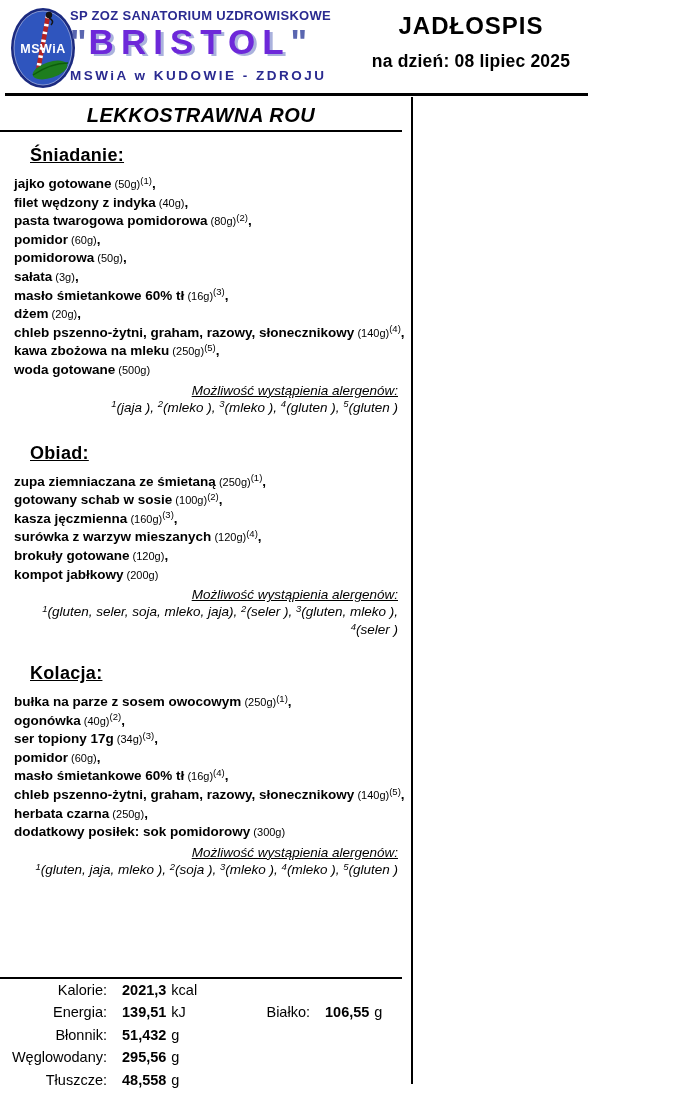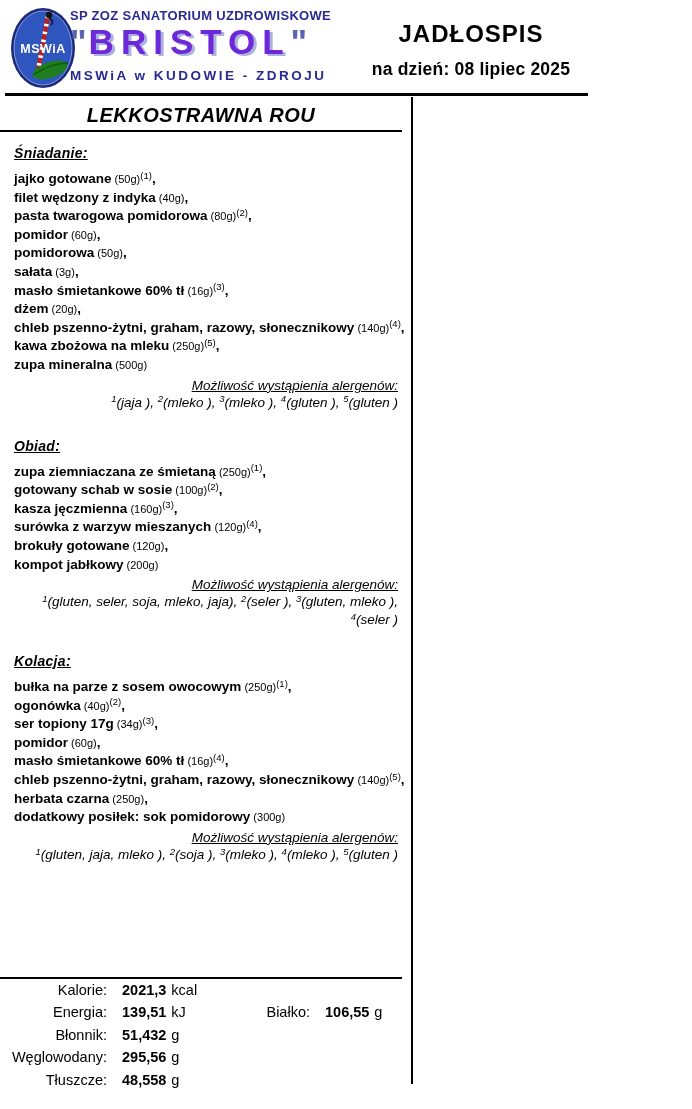--- a/index.html
+++ b/index.html
@@ -9,36 +9,36 @@
   
   .hdr{position:absolute;top:0;left:0;width:692px;height:93px;}
   .logo{position:absolute;top:6px;left:10px;}
   .org-block{position:absolute;top:8px;left:70px;width:285px;text-align:left;}
   .org1{font-size:13px;font-weight:bold;color:#2a2a90;letter-spacing:.3px;white-space:nowrap;}
   .orgname{margin-top:1px;white-space:nowrap;line-height:36px;}
   .orgname .nm{font-size:35px;font-weight:bold;color:#6d28d9;letter-spacing:7px;
                text-shadow:3px 2px 0 #aab2dd;font-style:normal;}
   .orgname .q{font-size:35px;font-weight:bold;color:#5a66b0;letter-spacing:2px;}
   .org2{margin-top:1px;font-size:13.5px;font-weight:bold;color:#2a2a90;letter-spacing:2.5px;white-space:nowrap;}
-  .right-block{position:absolute;top:20px;left:355px;width:232px;text-align:center;}
+  .right-block{position:absolute;top:12px;left:355px;width:232px;text-align:center;}
   .doc-title{font-size:24px;font-weight:bold;letter-spacing:1px;}
   .doc-date{margin-top:11px;font-size:17.5px;font-weight:bold;letter-spacing:.2px;white-space:nowrap;}
 
   
   .top-rule{position:absolute;top:93px;left:5px;width:583px;height:3px;background:#000;}
   .v-rule{position:absolute;top:97px;left:411px;width:2px;height:987px;background:#000;}
   .bottom-rule{position:absolute;top:977px;left:0;width:402px;height:2px;background:#000;}
 
   
   .col{position:absolute;top:96px;left:0;width:402px;}
   .diet-title{padding:8px 12px 3px;text-align:center;font-size:20px;font-weight:bold;
               font-style:italic;letter-spacing:.5px;border-bottom:2px solid #000;}
   .meals{padding:0 4px 0 14px;}
   .meal-0{margin-top:13px;} .meal-1{margin-top:26px;} .meal-2{margin-top:24px;}
-  .meal-name{margin:0 0 9px 0;font-size:14px;font-weight:bold;font-style:italic;
+  .meal-name{margin:0 0 9px 16px;font-size:18px;font-weight:bold;
              text-decoration:underline;letter-spacing:.3px;}
   .item{font-size:13.5px;font-weight:bold;line-height:18.6px;white-space:nowrap;}
   .por{font-weight:normal;font-size:11px;}
   .item sup,.alg-list sup{font-weight:normal;font-size:9.5px;vertical-align:baseline;
              position:relative;top:-0.45em;line-height:0;}
   .alg-head{margin-top:2px;text-align:right;font-size:13.5px;font-style:italic;
             text-decoration:underline;line-height:17px;}
   .alg-list{text-align:right;font-size:13.5px;font-style:italic;line-height:18px;}
 
   
@@ -91,21 +91,21 @@
             <div class="item"><span class="inm">jajko gotowane</span><span class="por"> (50g)</span><sup>(1)</sup><span class="inm">,</span></div>
             <div class="item"><span class="inm">filet wędzony z indyka</span><span class="por"> (40g)</span><span class="inm">,</span></div>
             <div class="item"><span class="inm">pasta twarogowa pomidorowa</span><span class="por"> (80g)</span><sup>(2)</sup><span class="inm">,</span></div>
             <div class="item"><span class="inm">pomidor</span><span class="por"> (60g)</span><span class="inm">,</span></div>
             <div class="item"><span class="inm">pomidorowa</span><span class="por"> (50g)</span><span class="inm">,</span></div>
             <div class="item"><span class="inm">sałata</span><span class="por"> (3g)</span><span class="inm">,</span></div>
             <div class="item"><span class="inm">masło śmietankowe 60% tł</span><span class="por"> (16g)</span><sup>(3)</sup><span class="inm">,</span></div>
             <div class="item"><span class="inm">dżem</span><span class="por"> (20g)</span><span class="inm">,</span></div>
             <div class="item"><span class="inm">chleb pszenno-żytni, graham, razowy, słonecznikowy</span><span class="por"> (140g)</span><sup>(4)</sup><span class="inm">,</span></div>
             <div class="item"><span class="inm">kawa zbożowa na mleku</span><span class="por"> (250g)</span><sup>(5)</sup><span class="inm">,</span></div>
-            <div class="item"><span class="inm">zupa mineralna</span><span class="por"> (500g)</span></div>
+            <div class="item"><span class="inm">woda gotowane</span><span class="por"> (500g)</span></div>
           </div>
           <div class="alg-head">Możliwość wystąpienia alergenów:</div>
           <div class="alg-list"><sup>1</sup>(jaja ), <sup>2</sup>(mleko ), <sup>3</sup>(mleko ), <sup>4</sup>(gluten ), <sup>5</sup>(gluten )</div>
         </section>
         <section class="meal meal-1">
           <h2 class="meal-name">Obiad:</h2>
           <div class="items">
             <div class="item"><span class="inm">zupa ziemniaczana ze śmietaną</span><span class="por"> (250g)</span><sup>(1)</sup><span class="inm">,</span></div>
             <div class="item"><span class="inm">gotowany schab w sosie</span><span class="por"> (100g)</span><sup>(2)</sup><span class="inm">,</span></div>
             <div class="item"><span class="inm">kasza jęczmienna</span><span class="por"> (160g)</span><sup>(3)</sup><span class="inm">,</span></div>

